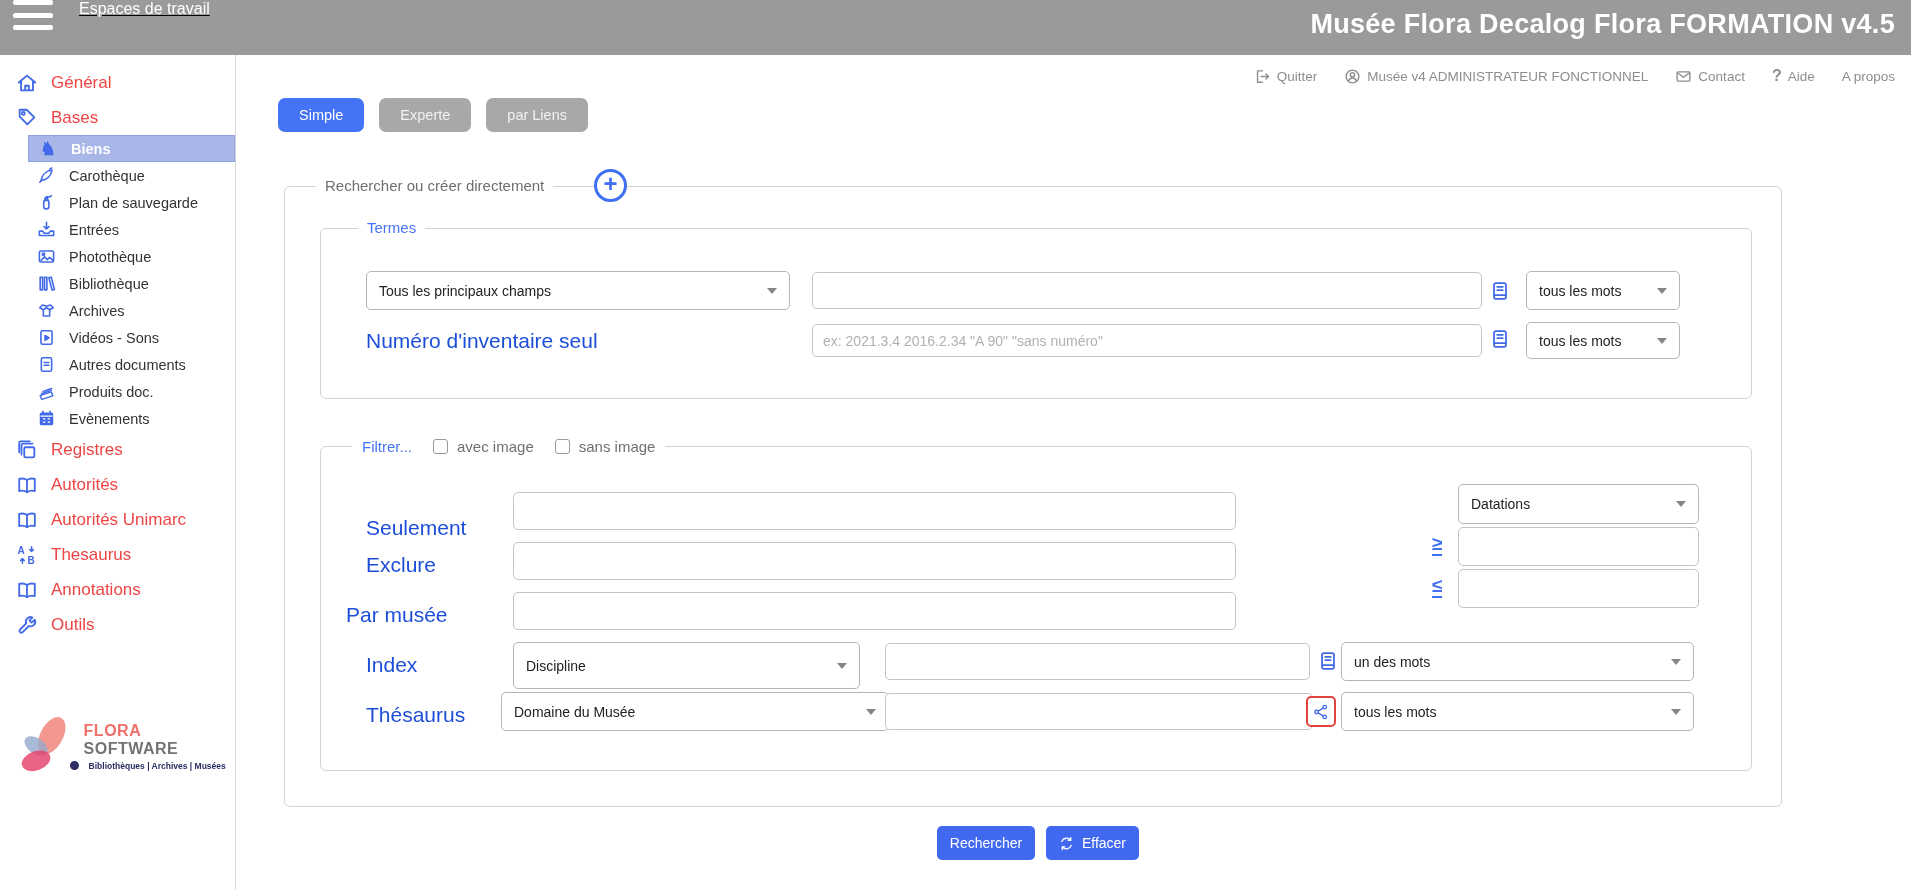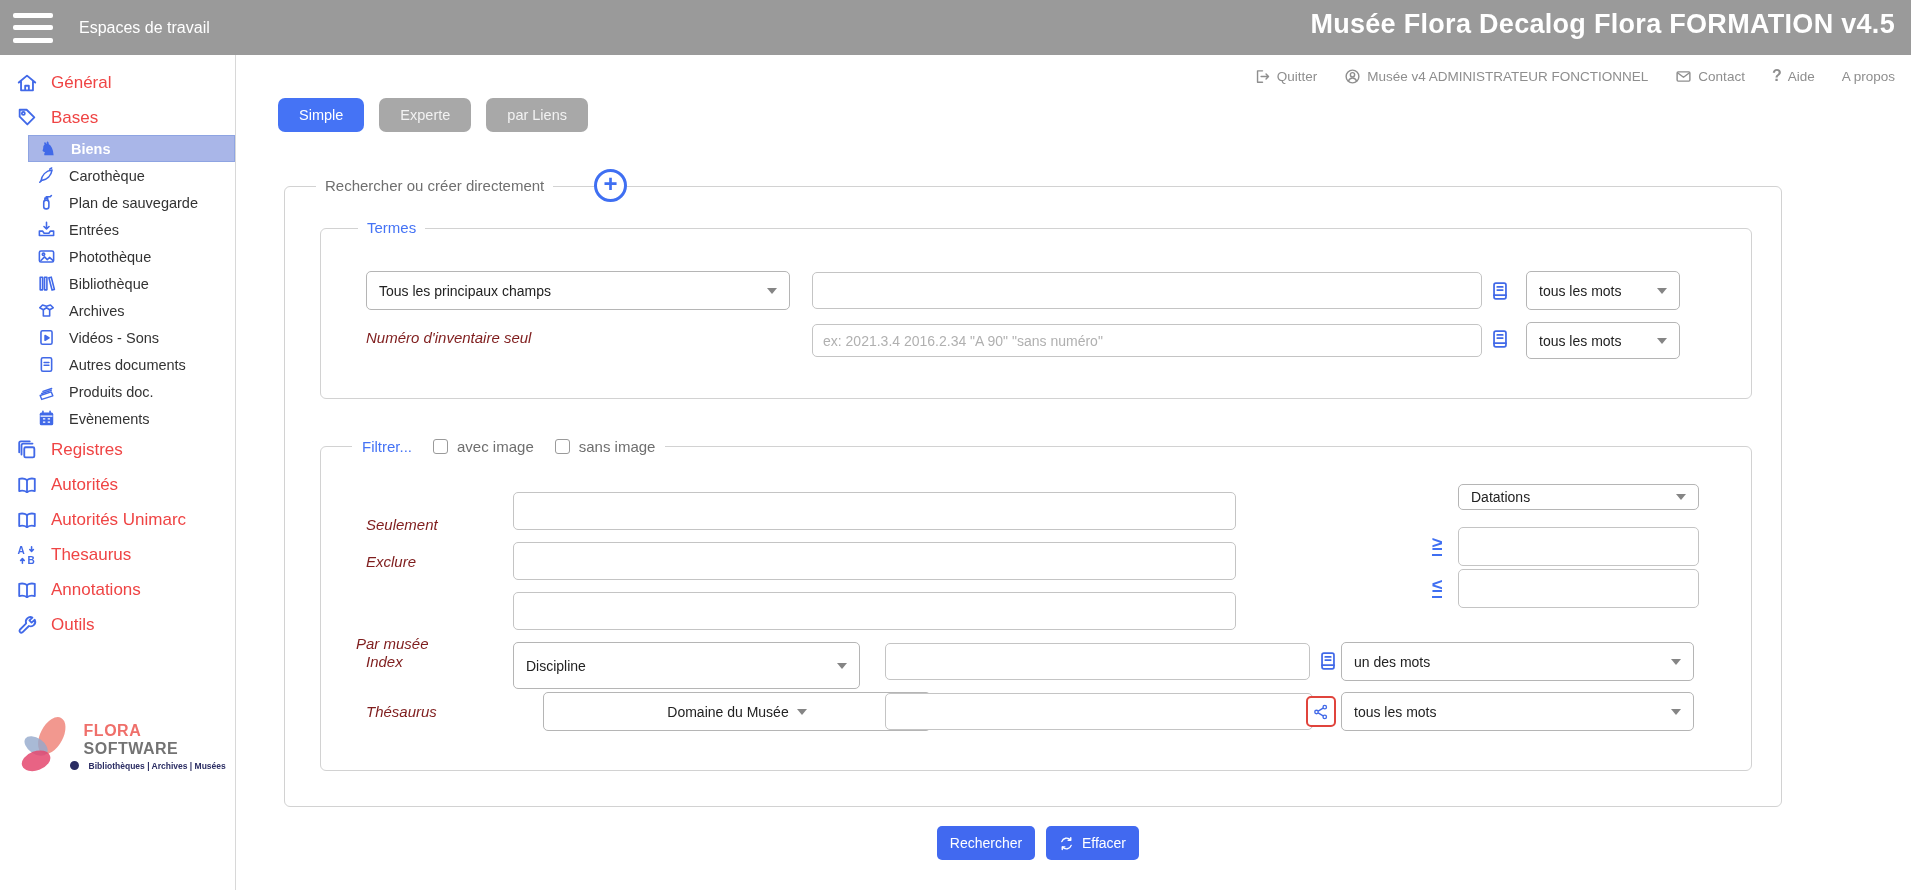--- a/index.html
+++ b/index.html
@@ -3,21 +3,21 @@
 <meta charset="utf-8">
 <style>
   * { margin:0; padding:0; box-sizing:border-box; }
   html,body { background:#fff; }
   .app {
     position:relative; width:1911px; height:890px; overflow:hidden;
     font-family:"Liberation Sans", sans-serif; background:#fff;
   }
   
   .topbar { position:absolute; left:0; top:0; width:1911px; height:55px;
-    background:#9a9a9a; display:flex; align-items:center; }
+    background:#9a9a9a; display:flex; align-items:flex-start;text-decoration:underline; }
   .burger { margin-left:13px; width:40px; height:30px; display:flex; flex-direction:column;
     justify-content:space-between; cursor:pointer; }
   .burger div { height:5px; background:#fff; border-radius:2px; }
   .ws-label { color:#fff; font-size:16px; margin-left:26px; }
   .app-title { position:absolute; right:16px; top:9px; color:#fff; font-size:27px; font-weight:bold; letter-spacing:.3px; }
   
   .sidebar { position:absolute; left:0; top:55px; width:236px; height:835px;
     border-right:1px solid #d8d8d8; background:#fff; padding-top:10px; }
   .nav1 { display:flex; align-items:center; gap:13px; height:35px; padding-left:16px;
     font-size:17px; color:#ef4444; cursor:pointer; }
@@ -54,21 +54,21 @@
   .plus-btn span { font-size:24px; font-weight:bold; margin-top:-3px; }
   
   .selectbox { position:absolute; border:1px solid #b5b5b5; border-radius:5px; background:#fff;
     display:flex; align-items:center; justify-content:space-between; padding:0 12px;
     font-size:14px; color:#222; cursor:pointer; }
   .caret { width:0; height:0; border-left:5px solid transparent; border-right:5px solid transparent;
     border-top:6px solid #858585; margin-left:8px; }
   .tinput { position:absolute; border:1px solid #c4c4c4; border-radius:5px; background:#fff;
     font-size:14px; color:#222; padding:0 10px; font-family:"Liberation Sans", sans-serif; }
   .tinput::placeholder { color:#b0b0b0; }
-  .flabel { position:absolute; font-style:italic; color:#7f1d1d; font-size:15px; }
+  .flabel { position:absolute; color:#1d4ed8; font-size:21px; }
   .filter-legend { position:absolute; left:352px; top:434px; height:24px; background:#fff;
     display:flex; align-items:center; gap:9px; padding:0 10px; }
   .filter-legend .fl-text { color:#4573f5; font-size:15px; }
   .cb { width:15px; height:15px; appearance:none; -webkit-appearance:none; border:1.5px solid #9a9a9a;
     border-radius:3px; background:#fff; cursor:pointer; margin-left:12px; }
   .cb-label { color:#6f6f6f; font-size:15px; }
   .fieldicon { position:absolute; cursor:pointer; }
   .share-btn { position:absolute; width:30px; height:31px; border:2px solid #e0443c; border-radius:5px;
     background:#fff; display:flex; align-items:center; justify-content:center; cursor:pointer; }
   .cmp { position:absolute; color:#3f6ff2; font-size:19px; font-weight:bold;
@@ -321,58 +321,58 @@
     <input type="checkbox" class="cb" style="">
     <span class="cb-label">sans image</span>
   </div>
 
   <span class="flabel" style="left:366px; top:516px;">Seulement</span>
   <input class="tinput" style="left: 513px; top: 492px; width: 723px; height: 38px;">
 
   <span class="flabel" style="left:366px; top:553px;">Exclure</span>
   <input class="tinput" style="left: 513px; top: 542px; width: 723px; height: 38px;">
 
-  <span class="flabel" style="left:356px; top:603px;margin-top:32px;">Par musée</span>
+  <span class="flabel" style="left:346px; top:603px;">Par musée</span>
   <input class="tinput" style="left: 513px; top: 592px; width: 723px; height: 38px;">
 
   <span class="flabel" style="left:366px; top:653px;">Index</span>
   <div class="selectbox" style="left:513px; top:642px; width:347px; height:47px;">
     <span>Discipline</span>
     <span class="caret"></span>
   </div>
   <input class="tinput" style="left: 885px; top: 643px; width: 425px; height: 37px;">
   <svg class="fieldicon" style="left:1317px; top:650px;" width="22" height="22" viewBox="0 0 24 24" fill="none" stroke="#4169e8" stroke-width="1.9" stroke-linecap="round" stroke-linejoin="round">
       <rect x="5.5" y="3.5" width="13" height="17" rx="2"></rect>
       <path d="M9 7.5h6M9 11h6M5.5 16.5h13"></path>
     </svg>
   <div class="selectbox" style="left:1341px; top:642px; width:353px; height:39px;">
     <span>un des mots</span>
     <span class="caret"></span>
   </div>
 
   <span class="flabel" style="left:366px; top:703px;">Thésaurus</span>
-  <div class="selectbox" style="left:543px; top:692px; width:388px; height:39px;justify-content:center;">
+  <div class="selectbox" style="left:501px; top:692px; width:388px; height:39px;">
     <span>Domaine du Musée</span>
     <span class="caret"></span>
   </div>
   <input class="tinput" style="left: 885px; top: 693px; width: 428px; height: 37px;">
   <div class="share-btn" style="left:1306px; top:696px;">
     <svg width="18" height="18" viewBox="0 0 24 24" fill="none" stroke="#4169e8" stroke-width="1.8">
         <circle cx="17" cy="5.5" r="2.3"></circle>
         <circle cx="6" cy="12" r="2.3"></circle>
         <circle cx="17" cy="18.5" r="2.3"></circle>
         <path d="M8.2 10.9l6.6-4M8.2 13.1l6.6 4"></path>
       </svg>
   </div>
   <div class="selectbox" style="left:1341px; top:692px; width:353px; height:39px;">
     <span>tous les mots</span>
     <span class="caret"></span>
   </div>
 
-  <div class="selectbox" style="left:1458px; top:484px; width:241px; height:26px;">
+  <div class="selectbox" style="left:1458px; top:484px; width:241px; height:40px;">
     <span>Datations</span>
     <span class="caret"></span>
   </div>
   <span class="cmp" style="left:1432px; top:534px;">≥</span>
   <input class="tinput" style="left: 1458px; top: 527px; width: 241px; height: 39px;">
   <span class="cmp" style="left:1432px; top:576px;">≤</span>
   <input class="tinput" style="left: 1458px; top: 569px; width: 241px; height: 39px;">
 
   <button class="action-btn" style="left:937px; top:826px; width:98px;">
     <span>Rechercher</span>

